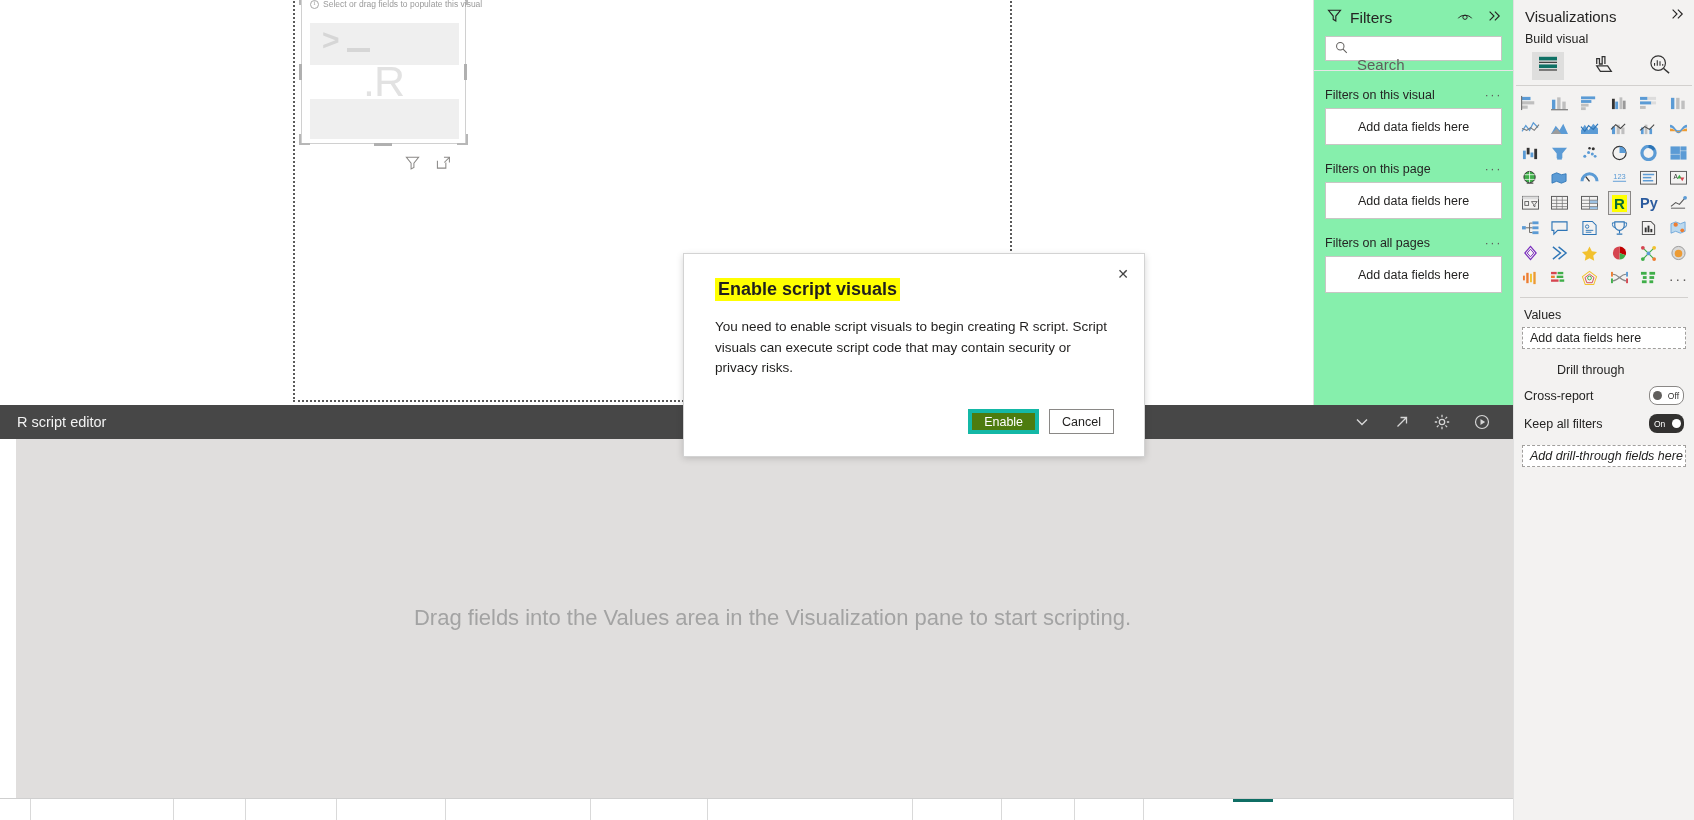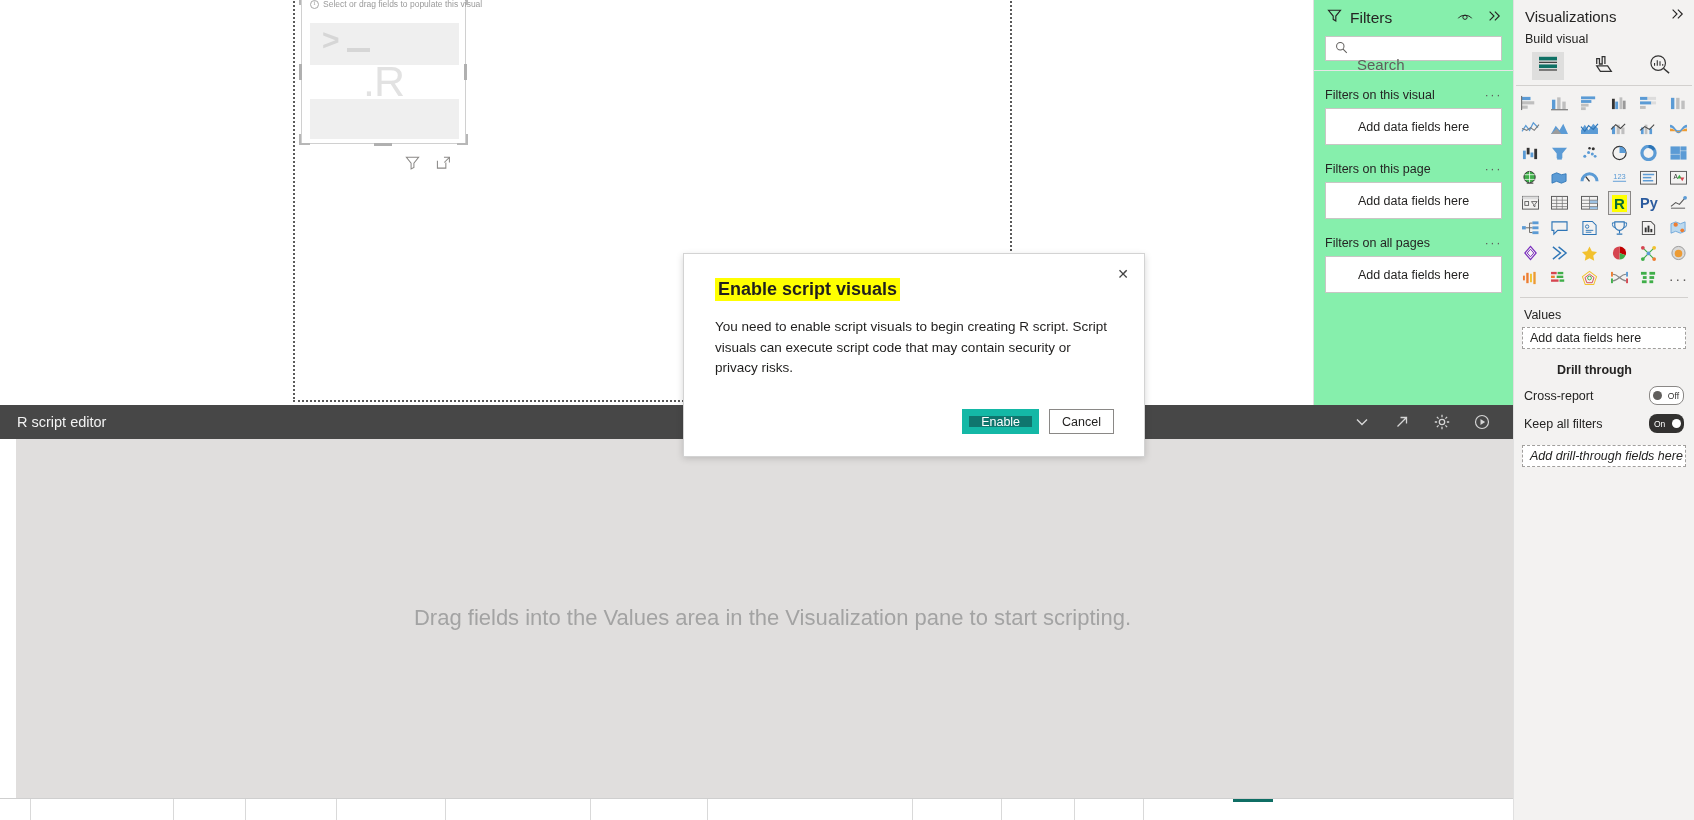--- a/index.html
+++ b/index.html
@@ -204,21 +204,21 @@
   }
   .pyglyph { font-size: 14.5px; font-weight: 600; color: #2b5b9e; line-height: 17px; }
   .ellipsis-btn { font-size: 15px; color: #605e5c; letter-spacing: 1.6px; }
 
   .grid-divider { height: 1px; background: #d2d0ce; margin: 4px 6px 0 6px; }
 
   .field-section { padding: 0 8px; }
   .field-label {
     font-size: 12.5px; color: #252423; margin: 10px 0 5px 2px;
   }
-  .field-label.bold { font-weight: 700; margin-top: 14px; margin-left: 35px; }
+  .field-label.bold { font-weight: 400; margin-top: 14px; margin-left: 35px; }
   .field-drop {
     border: 1px dashed #a19f9d; background: #fff;
     height: 22px; display: flex; align-items: center;
     padding-left: 7px; font-size: 12.5px; color: #252423;
   }
   .toggle-row {
     display: flex; align-items: center; margin-top: 9px; padding: 0 2px;
   }
   .toggle-label { font-size: 12.5px; color: #252423; }
   .toggle {
@@ -258,21 +258,21 @@
   }
   .modal-actions {
     position: absolute; right: 30px; bottom: 22px;
     display: flex; gap: 10px; align-items: center;
   }
   .btn {
     height: 25px; min-width: 60px; font-size: 12.5px;
     display: flex; align-items: center; justify-content: center;
     cursor: pointer; padding: 0 12px;
   }
-  .btn-primary { background: #0f766e; color: #ffffff; border: 7px solid #14b8a6; }
+  .btn-primary { background: #4d7c0f; color: #ffffff; border: 4px solid #14b8a6; }
   .btn-secondary { background: #ffffff; color: #201f1e; border: 1px solid #8a8886; }
 </style>
 </head>
 <body>
 
 <div id="root">
 
   <div class="canvas-area">
     <div class="page-frame"></div>
 

